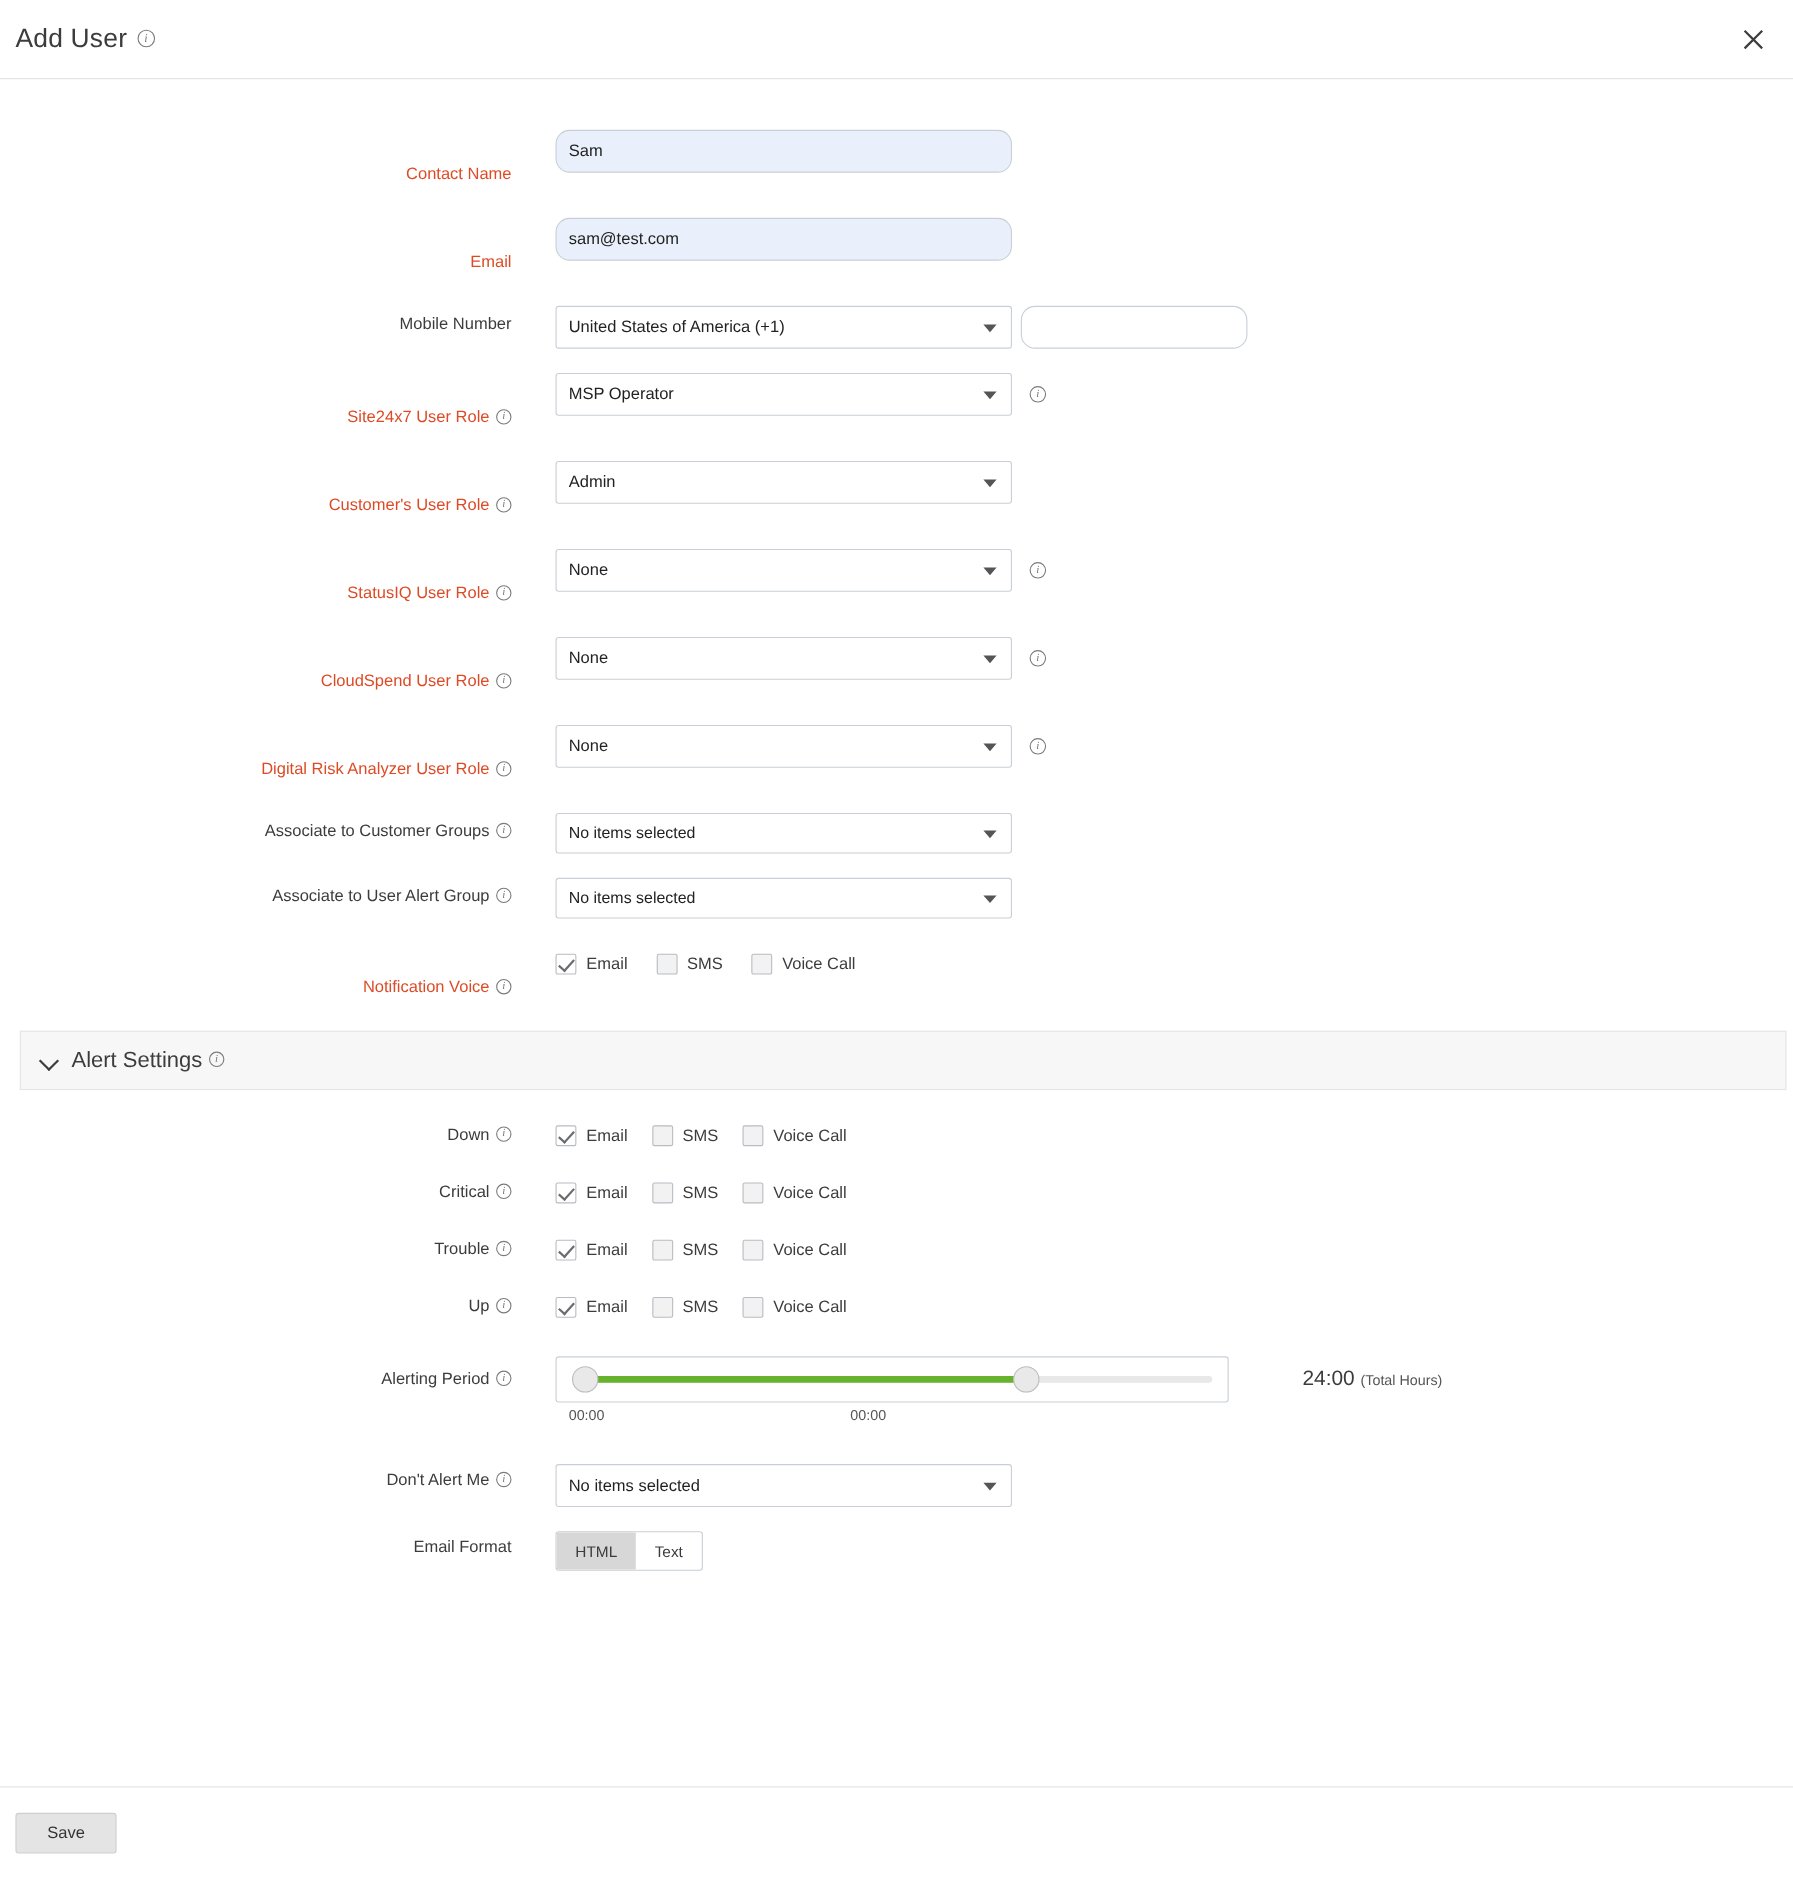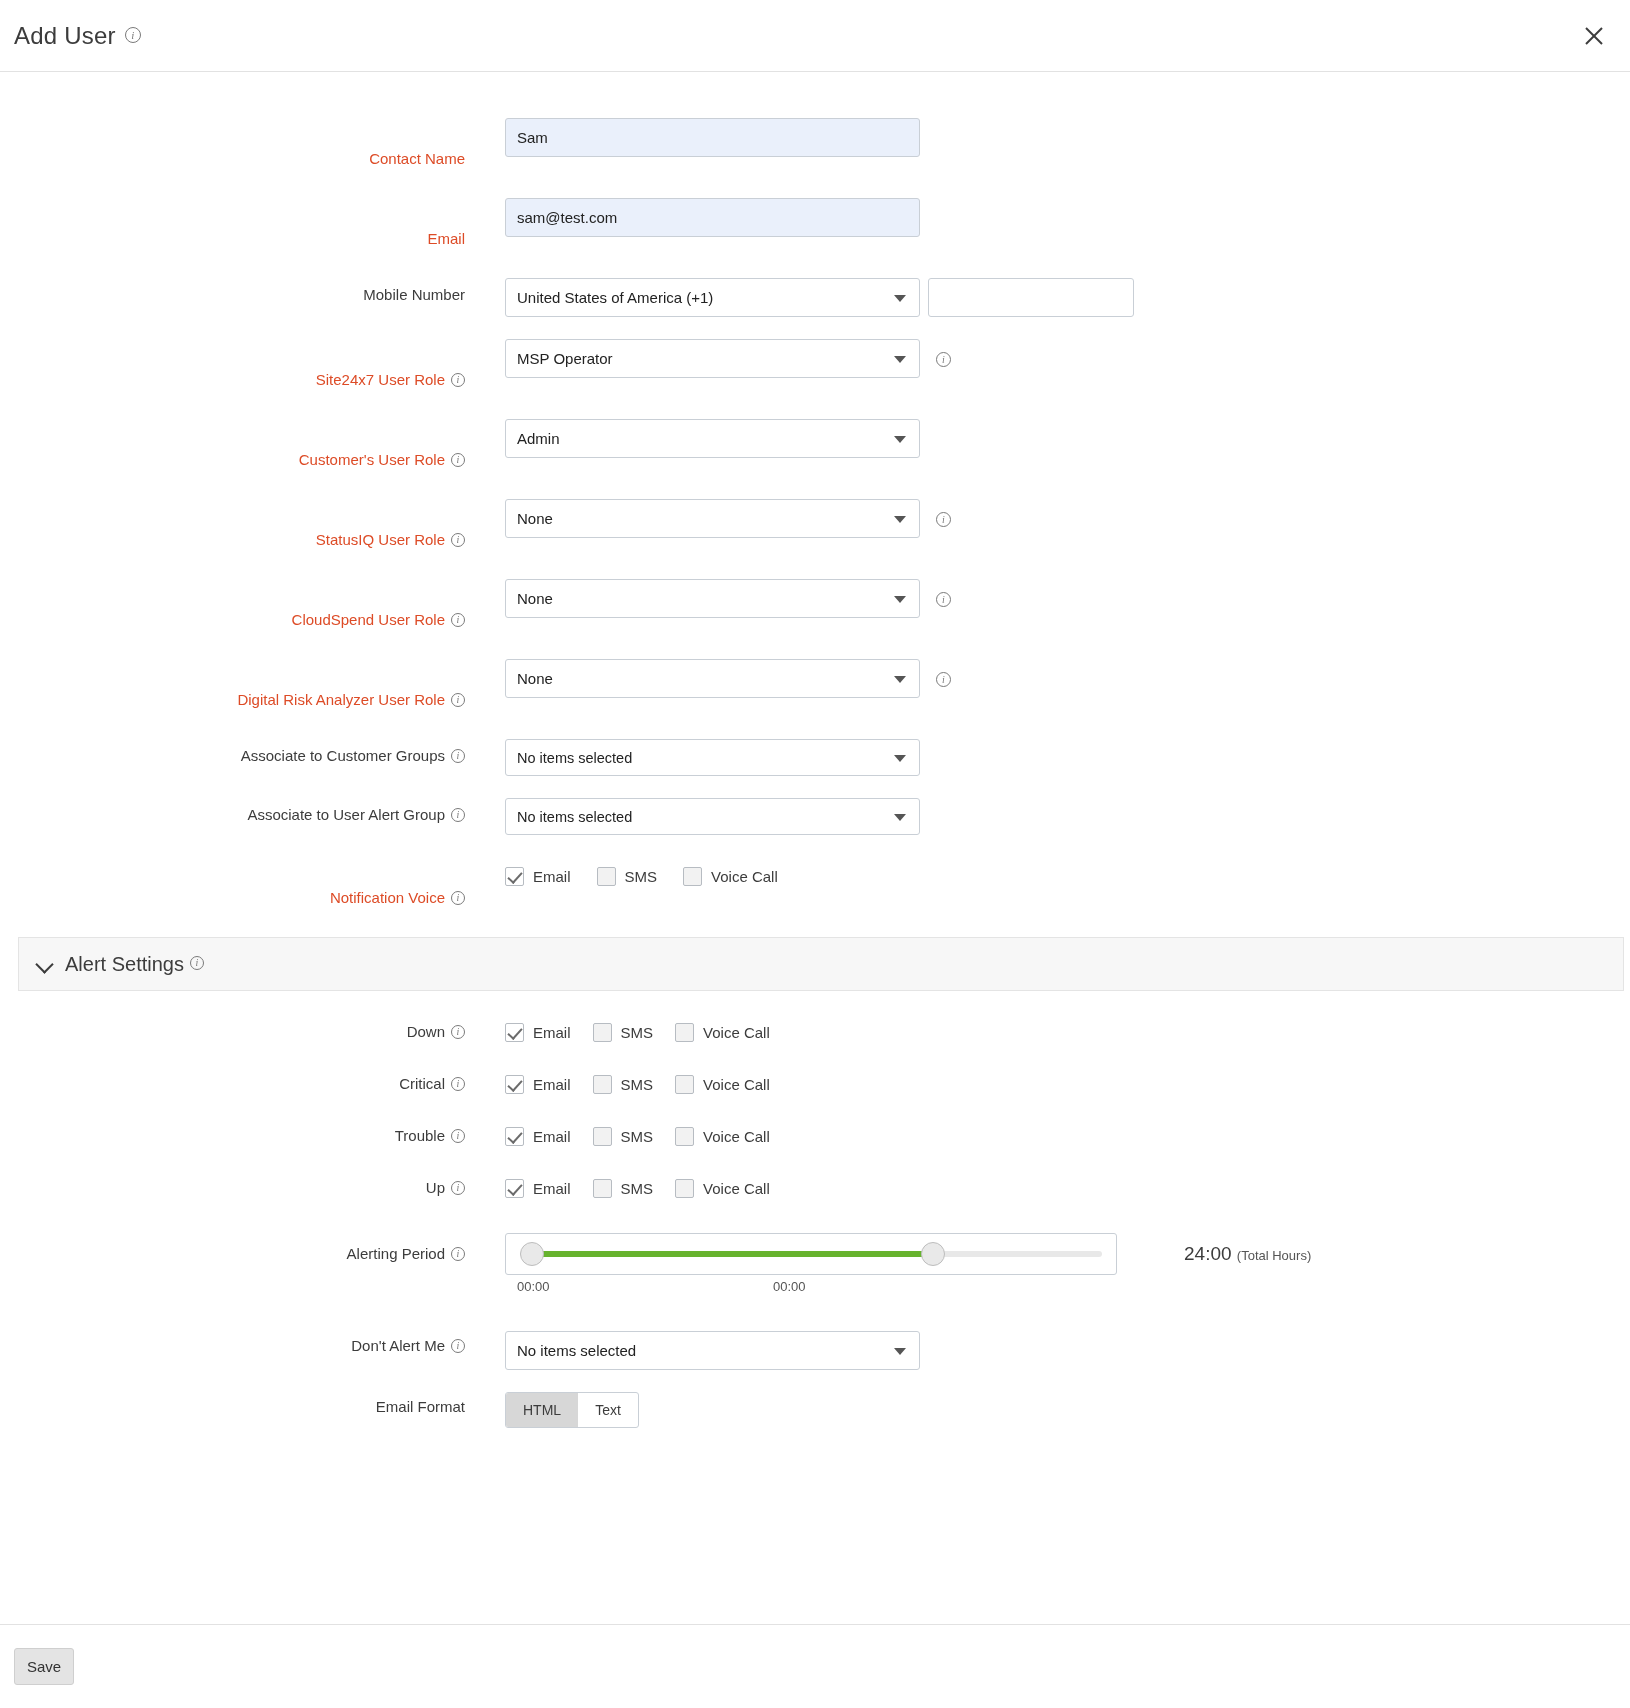--- a/index.html
+++ b/index.html
@@ -74,21 +74,21 @@
     color: #3c3c3c;
     white-space: nowrap;
   }
   .row-label.req { color: #dd4b26; margin-top: 24px; }
   .row-field { flex: 1; display: flex; align-items: flex-start; }
 
   input.text-input {
     width: 415px;
     height: 39px;
     border: 1px solid #c9cfd6;
-    border-radius: 3px;
+    border-radius: 13px;
     background: #eaf0fb;
     padding: 0 11px;
     font-size: 15px;
     font-family: "Liberation Sans", sans-serif;
     color: #222;
     outline: none;
   }
   input.plain-input {
     background: #ffffff;
     width: 206px;
@@ -274,21 +274,21 @@
     display: flex;
     align-items: center;
     padding-left: 14px;
   }
   .save-btn {
     background: #e4e4e4;
     border: 1px solid #cfcfcf;
     border-radius: 3px;
     font-size: 15px;
     color: #333;
-    padding: 9px 12px;
+    padding: 9px 28px;
     cursor: pointer;
     font-family: "Liberation Sans", sans-serif;
   }
 </style>
 </head>
 <body>
 
 <div class="modal-header">
   <span class="modal-title">Add User</span>
   <span class="info-icon title-info">i</span>

